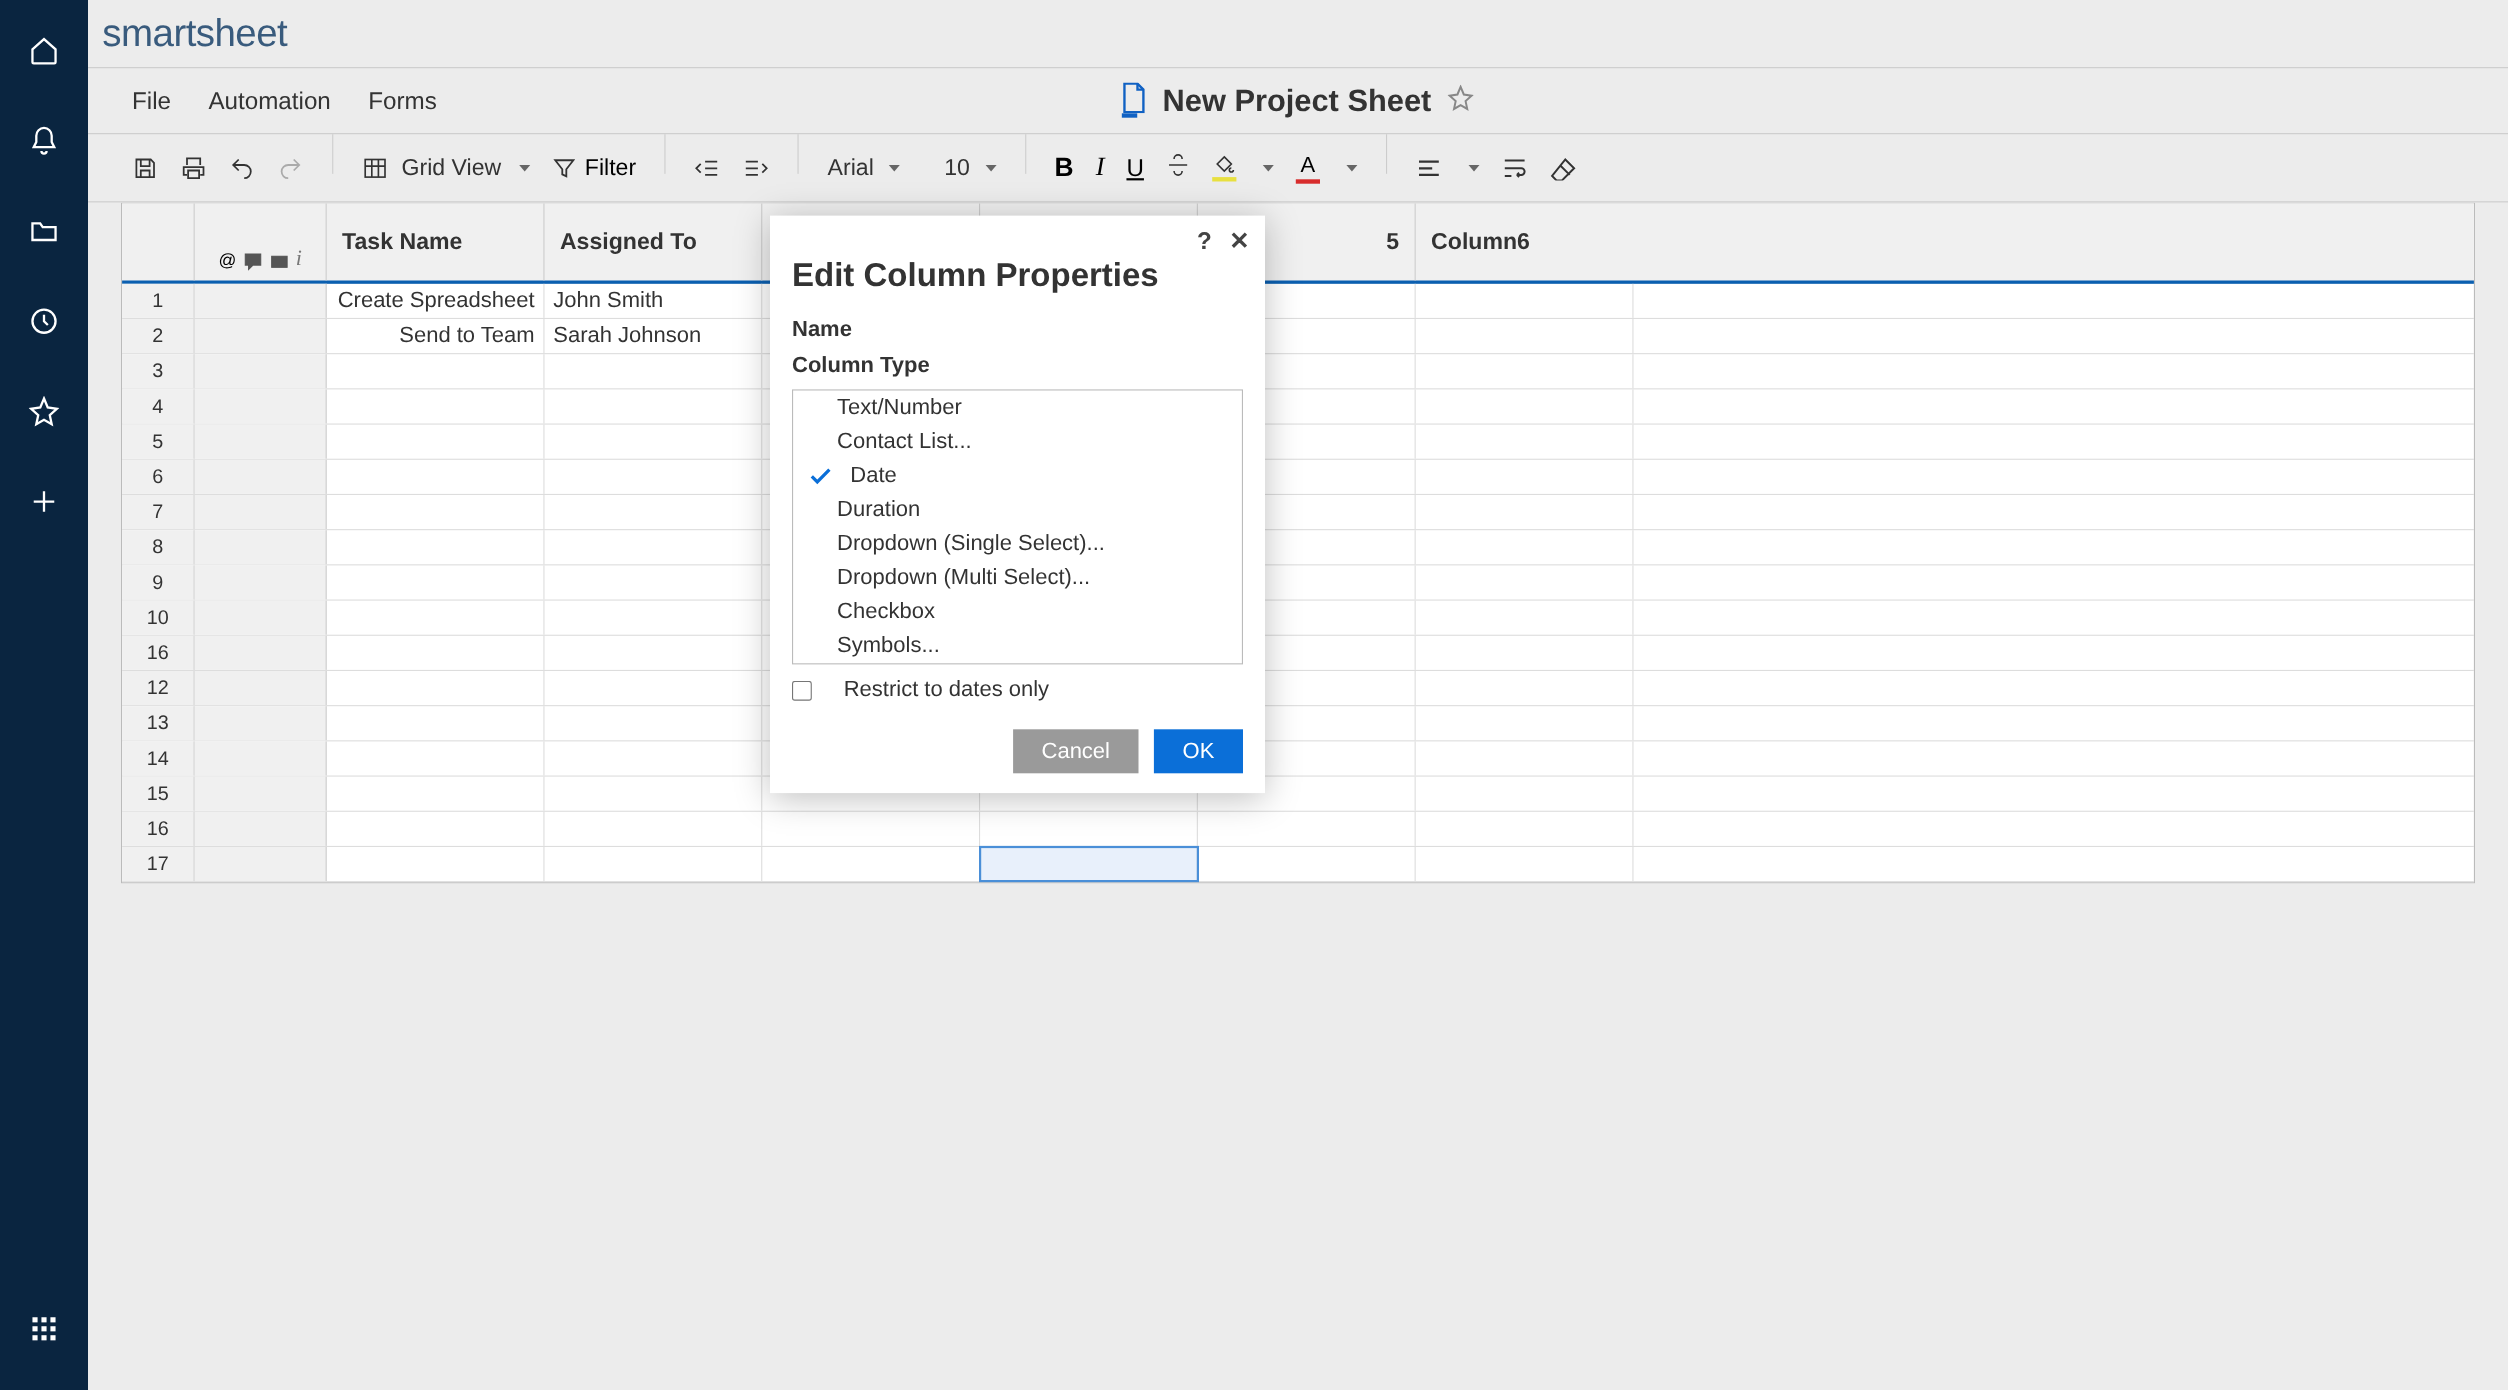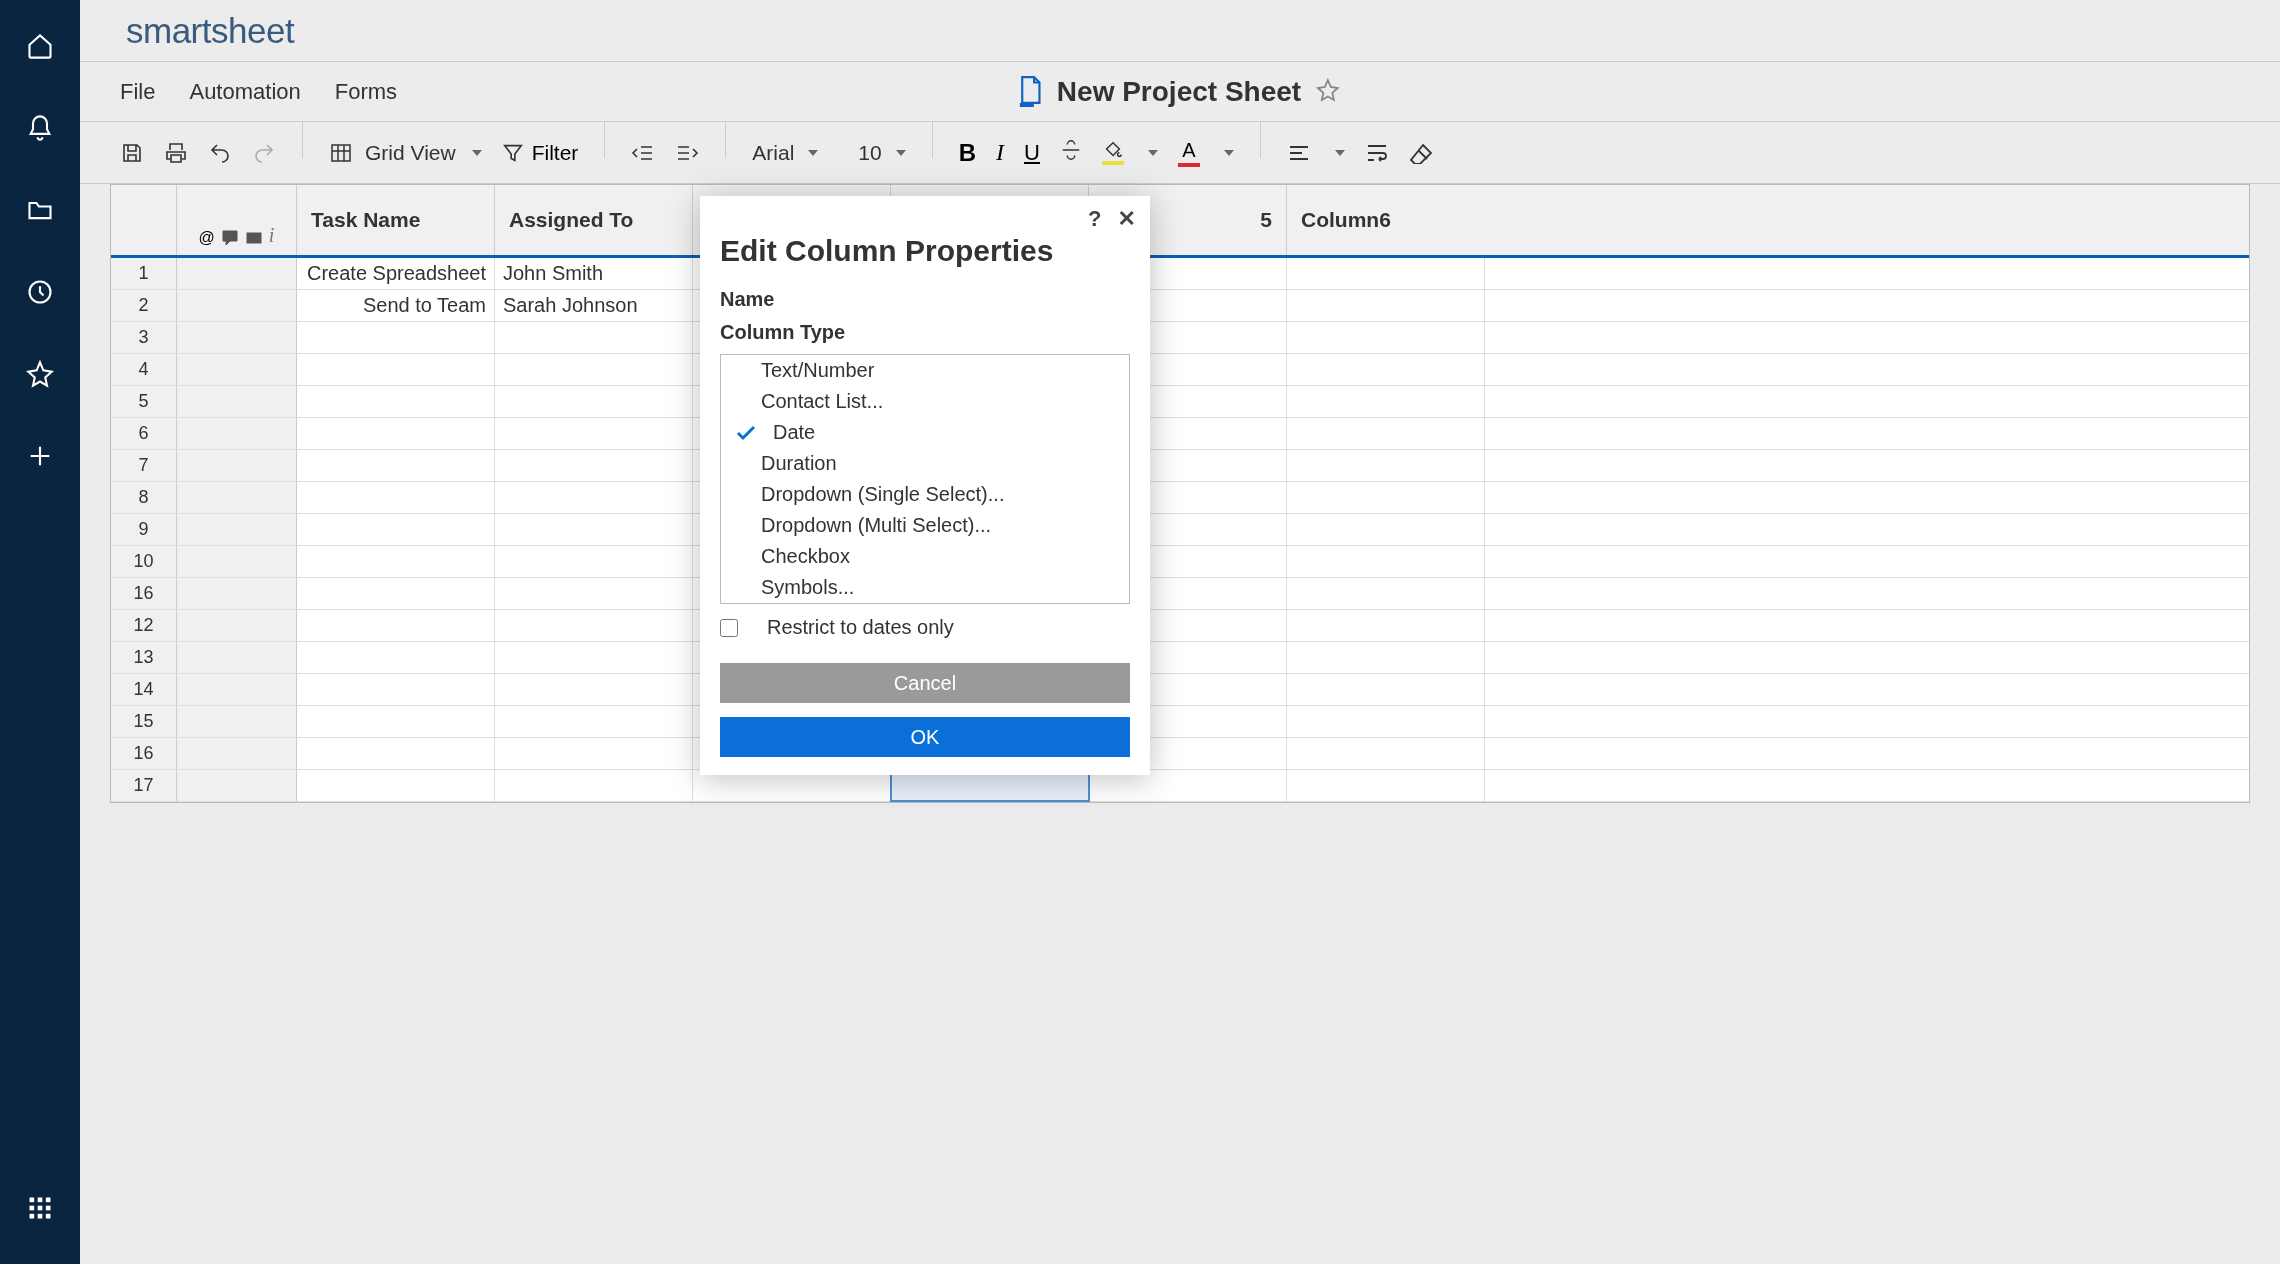--- a/index.html
+++ b/index.html
@@ -3,21 +3,21 @@
 <meta charset="utf-8">
 <style>
 * { margin: 0; padding: 0; box-sizing: border-box; }
 body { font-family: Arial, sans-serif; background: #e0e0e0; overflow: hidden; width: 2280px; height: 1264px; position: relative; transform-origin: top left; }
 .app { display: flex; width: 100%; height: 100%; }
 .sidebar { width: 80px; background: #0a2540; display: flex; flex-direction: column; align-items: center; padding-top: 30px; gap: 50px; }
 .sidebar-icon { width: 32px; height: 32px; color: #fff; cursor: pointer; display: flex; align-items: center; justify-content: center; }
 .sidebar-icon svg { width: 28px; height: 28px; stroke: #fff; fill: none; stroke-width: 1.8; }
 .sidebar-apps svg { fill: #fff; stroke: none; }
 .main { flex: 1; display: flex; flex-direction: column; background: #ececec; }
-.topbar { height: 62px; display: flex; align-items: center; padding-left: 46px; border-bottom: 1px solid #ccc; }
+.topbar { height: 62px; display: flex; align-items: center; padding-left: 13px; border-bottom: 1px solid #ccc; }
 .logo { font-size: 35px; color: #395b7d; font-weight: 500; letter-spacing: -0.5px; }
 .menubar { height: 60px; display: flex; align-items: center; padding-left: 40px; gap: 34px; position: relative; border-bottom: 1px solid #ccc; }
 .menubar-item { font-size: 22px; color: #333; cursor: pointer; }
 .sheet-title-area { position: absolute; left: 50%; transform: translateX(-50%); display: flex; align-items: center; gap: 15px; }
 .sheet-icon svg { width: 22px; height: 28px; stroke: #1061c3; fill: none; stroke-width: 2; }
 .sheet-icon { position: relative; }
 .sheet-icon::after { content: ''; position: absolute; bottom: 1px; left: 0; width: 14px; height: 4px; background: #1061c3; }
 .sheet-title { font-size: 28px; font-weight: 700; color: #333; }
 .star-icon svg { width: 24px; height: 24px; stroke: #888; fill: none; stroke-width: 1.8; }
 .toolbar { height: 62px; display: flex; padding: 0 20px; gap: 0; border-bottom: 1px solid #ccc; }
@@ -67,21 +67,21 @@
 .dialog-title { font-size: 30px; font-weight: 700; color: #333; margin-top: 18px; margin-bottom: 20px; }
 .field-label { font-size: 20px; font-weight: 700; color: #333; margin-bottom: 10px; }
 .text-input { width: 100%; height: 44px; border: 1px solid #bbb; padding: 0 12px; font-size: 21px; color: #333; outline: none; }
 .column-type-box { border: 1px solid #bbb; margin-bottom: 12px; }
 .type-item { display: flex; align-items: center; height: 31px; padding-left: 10px; font-size: 20px; color: #333; cursor: pointer; }
 .type-item.selected { font-weight: 400; gap: 12px; }
 .check { width: 30px; display: flex; justify-content: center; color: #0b6fd8; font-size: 20px; }
 .check svg { width: 20px; height: 16px; stroke: #0b6fd8; stroke-width: 3; fill: none; }
 .restrict-row { display: flex; align-items: center; gap: 29px; font-size: 20px; color: #333; margin-bottom: 24px; }
 .restrict-row input { width: 18px; height: 18px; }
-.dialog-buttons { display: flex; justify-content: flex-end; gap: 14px; flex-direction: column; }
+.dialog-buttons { display: flex; justify-content: flex-end; gap: 14px; }
 .btn { height: 40px; padding: 0 26px; font-size: 20px; border: none; cursor: pointer; background: #0b6fd8; color: #fff; }
 .btn.cancel { background: #9a9a9a; }
 </style>
 </head>
 <body>
 
 <div class="app">
   <div class="sidebar">
     <div class="sidebar-icon">
       <svg viewBox="0 0 24 24">

